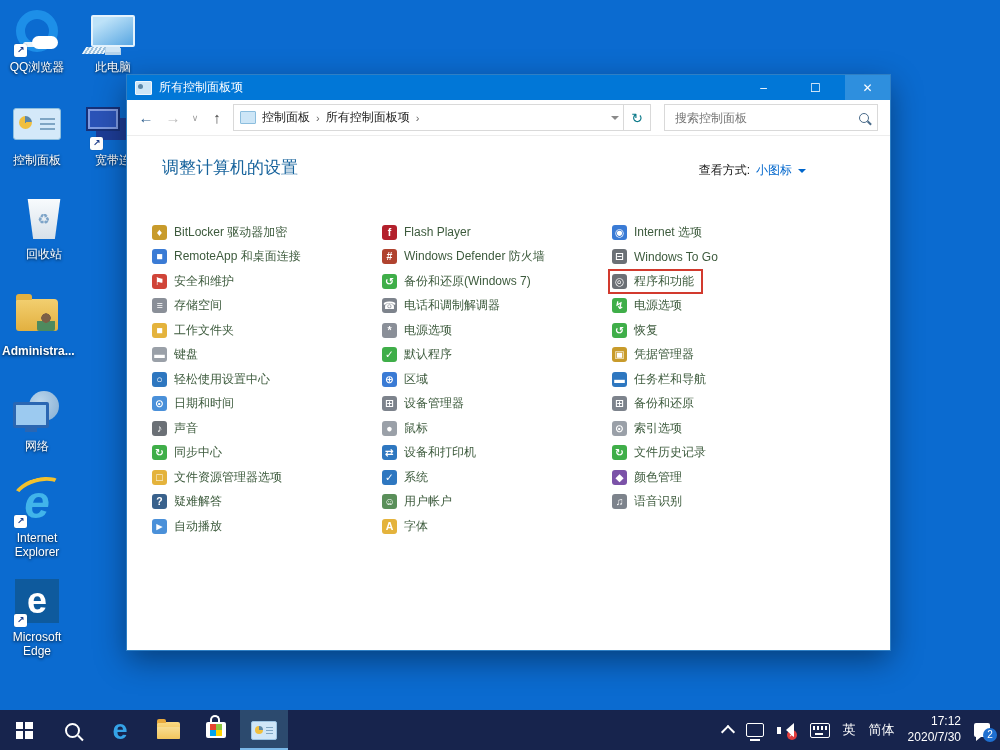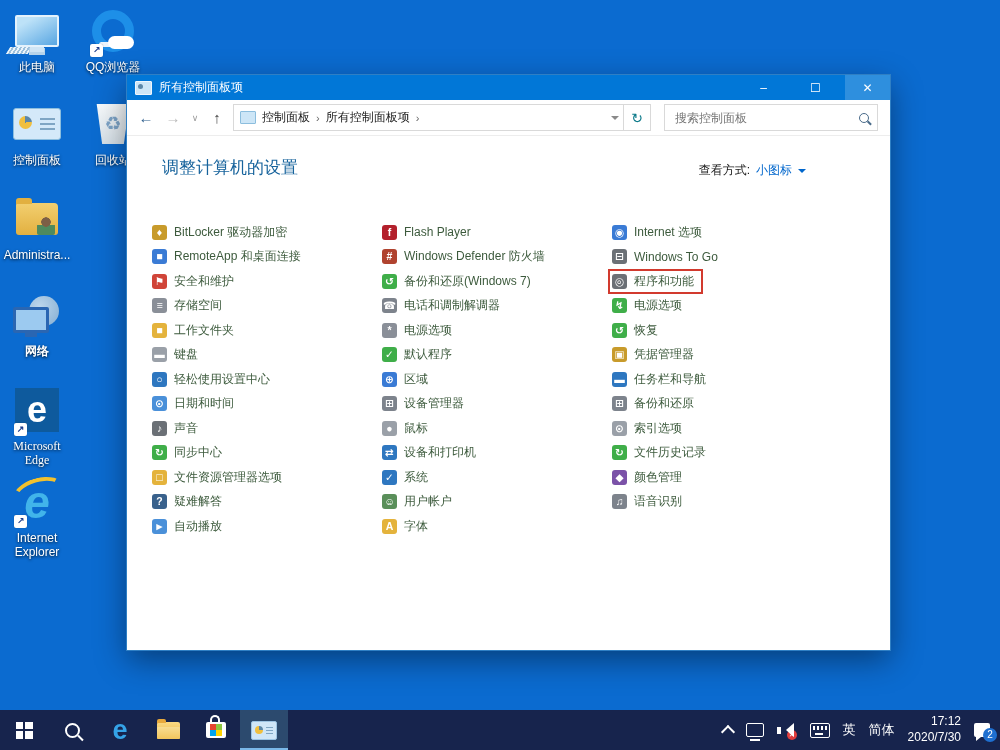--- a/index.html
+++ b/index.html
@@ -9,21 +9,21 @@
     font-family:"Liberation Sans","DejaVu Sans",sans-serif;
     -webkit-font-smoothing:antialiased;
   }
   
   .desktop{position:absolute;inset:0;z-index:1;}
   .dicon{position:absolute;width:70px;text-align:center;cursor:default;}
   .dicon:nth-of-type(1){left:2px;top:6px;}
   .dicon:nth-of-type(2){left:78px;top:6px;}
   .dicon:nth-of-type(3){left:2px;top:99px;}
   .dicon:nth-of-type(4){left:78px;top:99px;}
-  .dicon:nth-of-type(5){left:2px;top:194px;}
+  .dicon:nth-of-type(5){left:9px;top:194px;font-family:Liberation Mono, monospace;}
   .dicon:nth-of-type(6){left:2px;top:290px;font-weight:bold;}
   .dicon:nth-of-type(7){left:2px;top:385px;font-family:Liberation Serif, serif;}
   .dicon:nth-of-type(8){left:2px;top:477px;}
   .dicon:nth-of-type(9){left:2px;top:576px;}
   .dart-wrap{height:50px;display:flex;align-items:center;justify-content:center;position:relative;}
   .dart{position:relative;}
   .dlabel{margin-top:5px;font-size:12px;line-height:1.15;color:#fff;
     text-shadow:0 1px 3px rgba(0,0,0,.85);white-space:pre-line;}
   
   .i-pc{width:40px;height:28px;border:2px solid #e4f2fc;border-radius:2px;
@@ -182,73 +182,80 @@
   .tr-note .badge{position:absolute;right:-7px;bottom:-5px;width:14px;height:14px;border-radius:50%;
     background:#1e6fd0;color:#fff;font-size:10px;line-height:14px;text-align:center;}
 </style>
 </head>
 <body>
 
 <div class="desktop">
 
 <div class="dicon">
       <div class="dart-wrap">
-        <span class="dart i-pc"></span>
-
-      </div>
-      <div class="dlabel">此电脑</div>
-    </div>
-    <div class="dicon">
-      <div class="dart-wrap">
         <span class="dart i-qq"></span>
         <span class="sc-badge sc"></span>
       </div>
       <div class="dlabel">QQ浏览器</div>
     </div>
     <div class="dicon">
       <div class="dart-wrap">
+        <span class="dart i-pc"></span>
+
+      </div>
+      <div class="dlabel">此电脑</div>
+    </div>
+    <div class="dicon">
+      <div class="dart-wrap">
         <span class="dart i-cpl"></span>
 
       </div>
       <div class="dlabel">控制面板</div>
     </div>
     <div class="dicon">
       <div class="dart-wrap">
+        <span class="dart i-bb"></span>
+        <span class="sc-badge sc"></span>
+      </div>
+      <div class="dlabel">宽带连</div>
+    </div>
+    <div class="dicon">
+      <div class="dart-wrap">
         <span class="dart i-rec"></span>
 
       </div>
       <div class="dlabel">回收站</div>
     </div>
     <div class="dicon">
       <div class="dart-wrap">
         <span class="dart i-usr"></span>
 
       </div>
       <div class="dlabel">Administra...</div>
     </div>
     <div class="dicon">
       <div class="dart-wrap">
         <span class="dart i-net"></span>
 
       </div>
       <div class="dlabel">网络</div>
+    </div>
+    <div class="dicon">
+      <div class="dart-wrap">
+        <span class="dart i-ie"></span>
+        <span class="sc-badge sc"></span>
+      </div>
+      <div class="dlabel">Internet Explorer</div>
     </div>
     <div class="dicon">
       <div class="dart-wrap">
         <span class="dart i-edge"></span>
         <span class="sc-badge sc"></span>
       </div>
       <div class="dlabel">Microsoft Edge</div>
-    </div>
-    <div class="dicon">
-      <div class="dart-wrap">
-        <span class="dart i-ie"></span>
-        <span class="sc-badge sc"></span>
-      </div>
-      <div class="dlabel">Internet Explorer</div>
     </div>
   </div>
 
 <div class="window">
   <div class="titlebar">
     <span class="win-ico"></span>
     <span class="tb-title">所有控制面板项</span>
     <span class="wbtn">–</span>
     <span class="wbtn">☐</span>
     <span class="wbtn close">✕</span>

